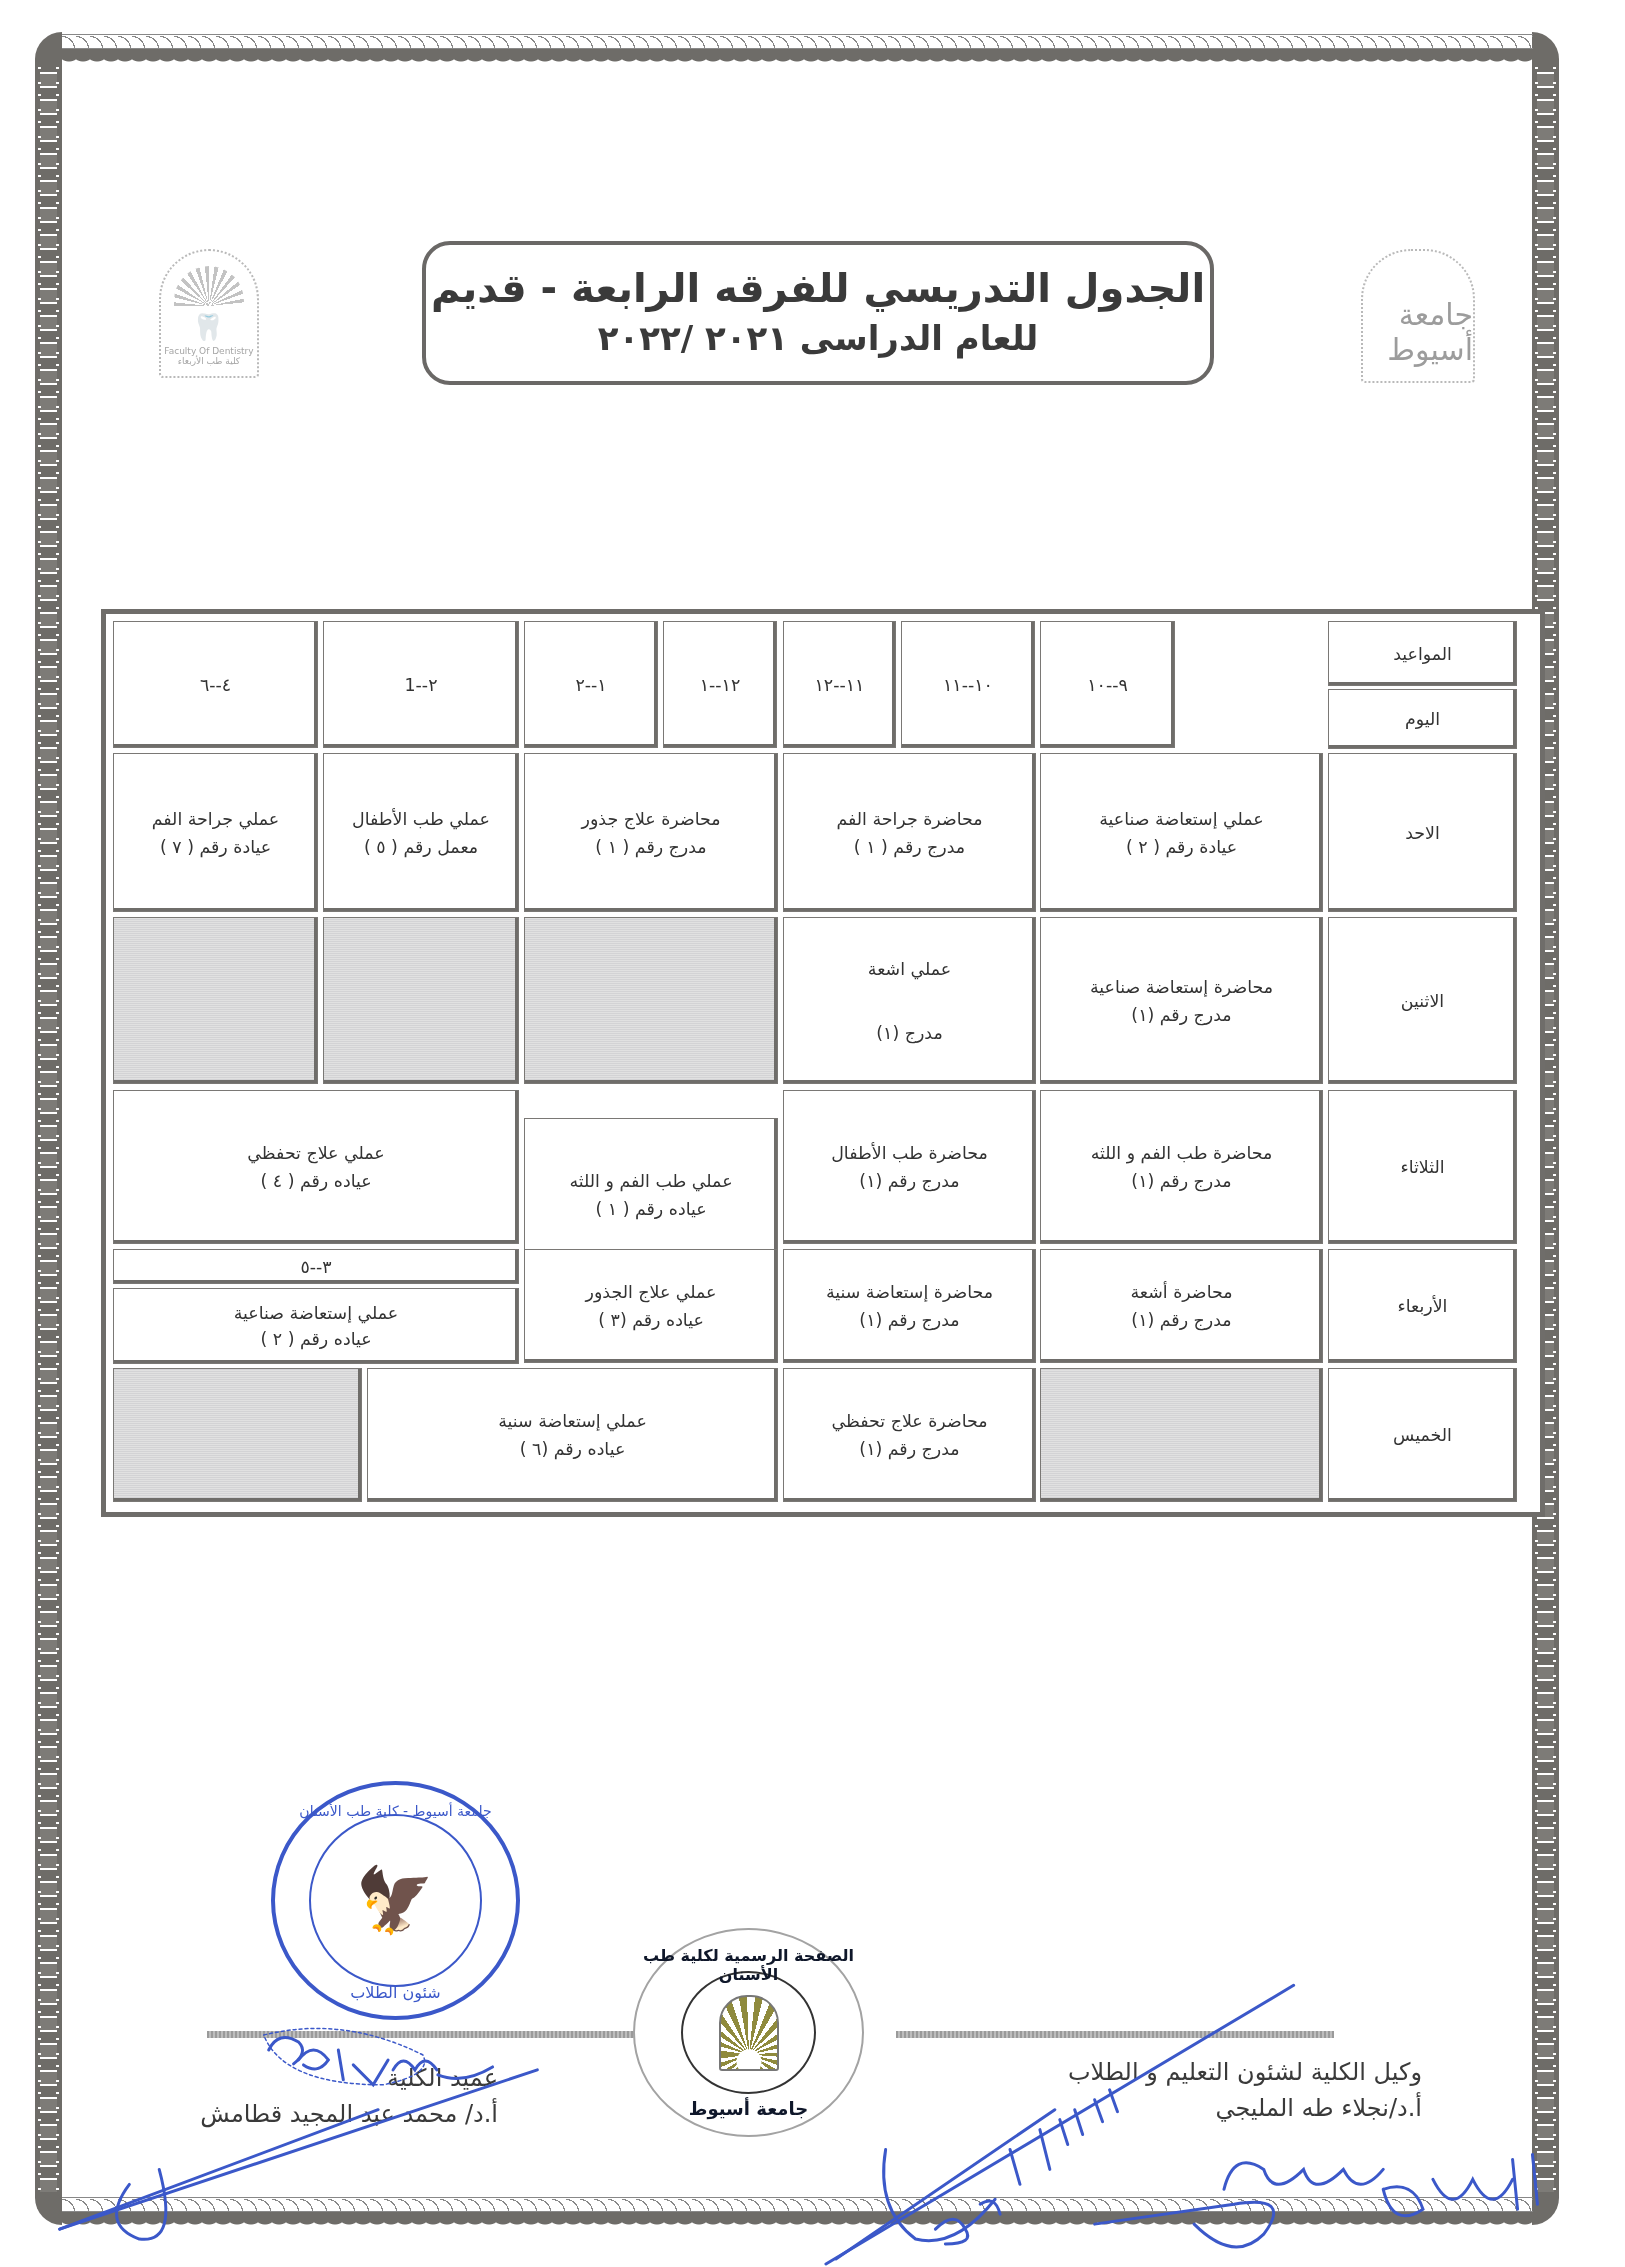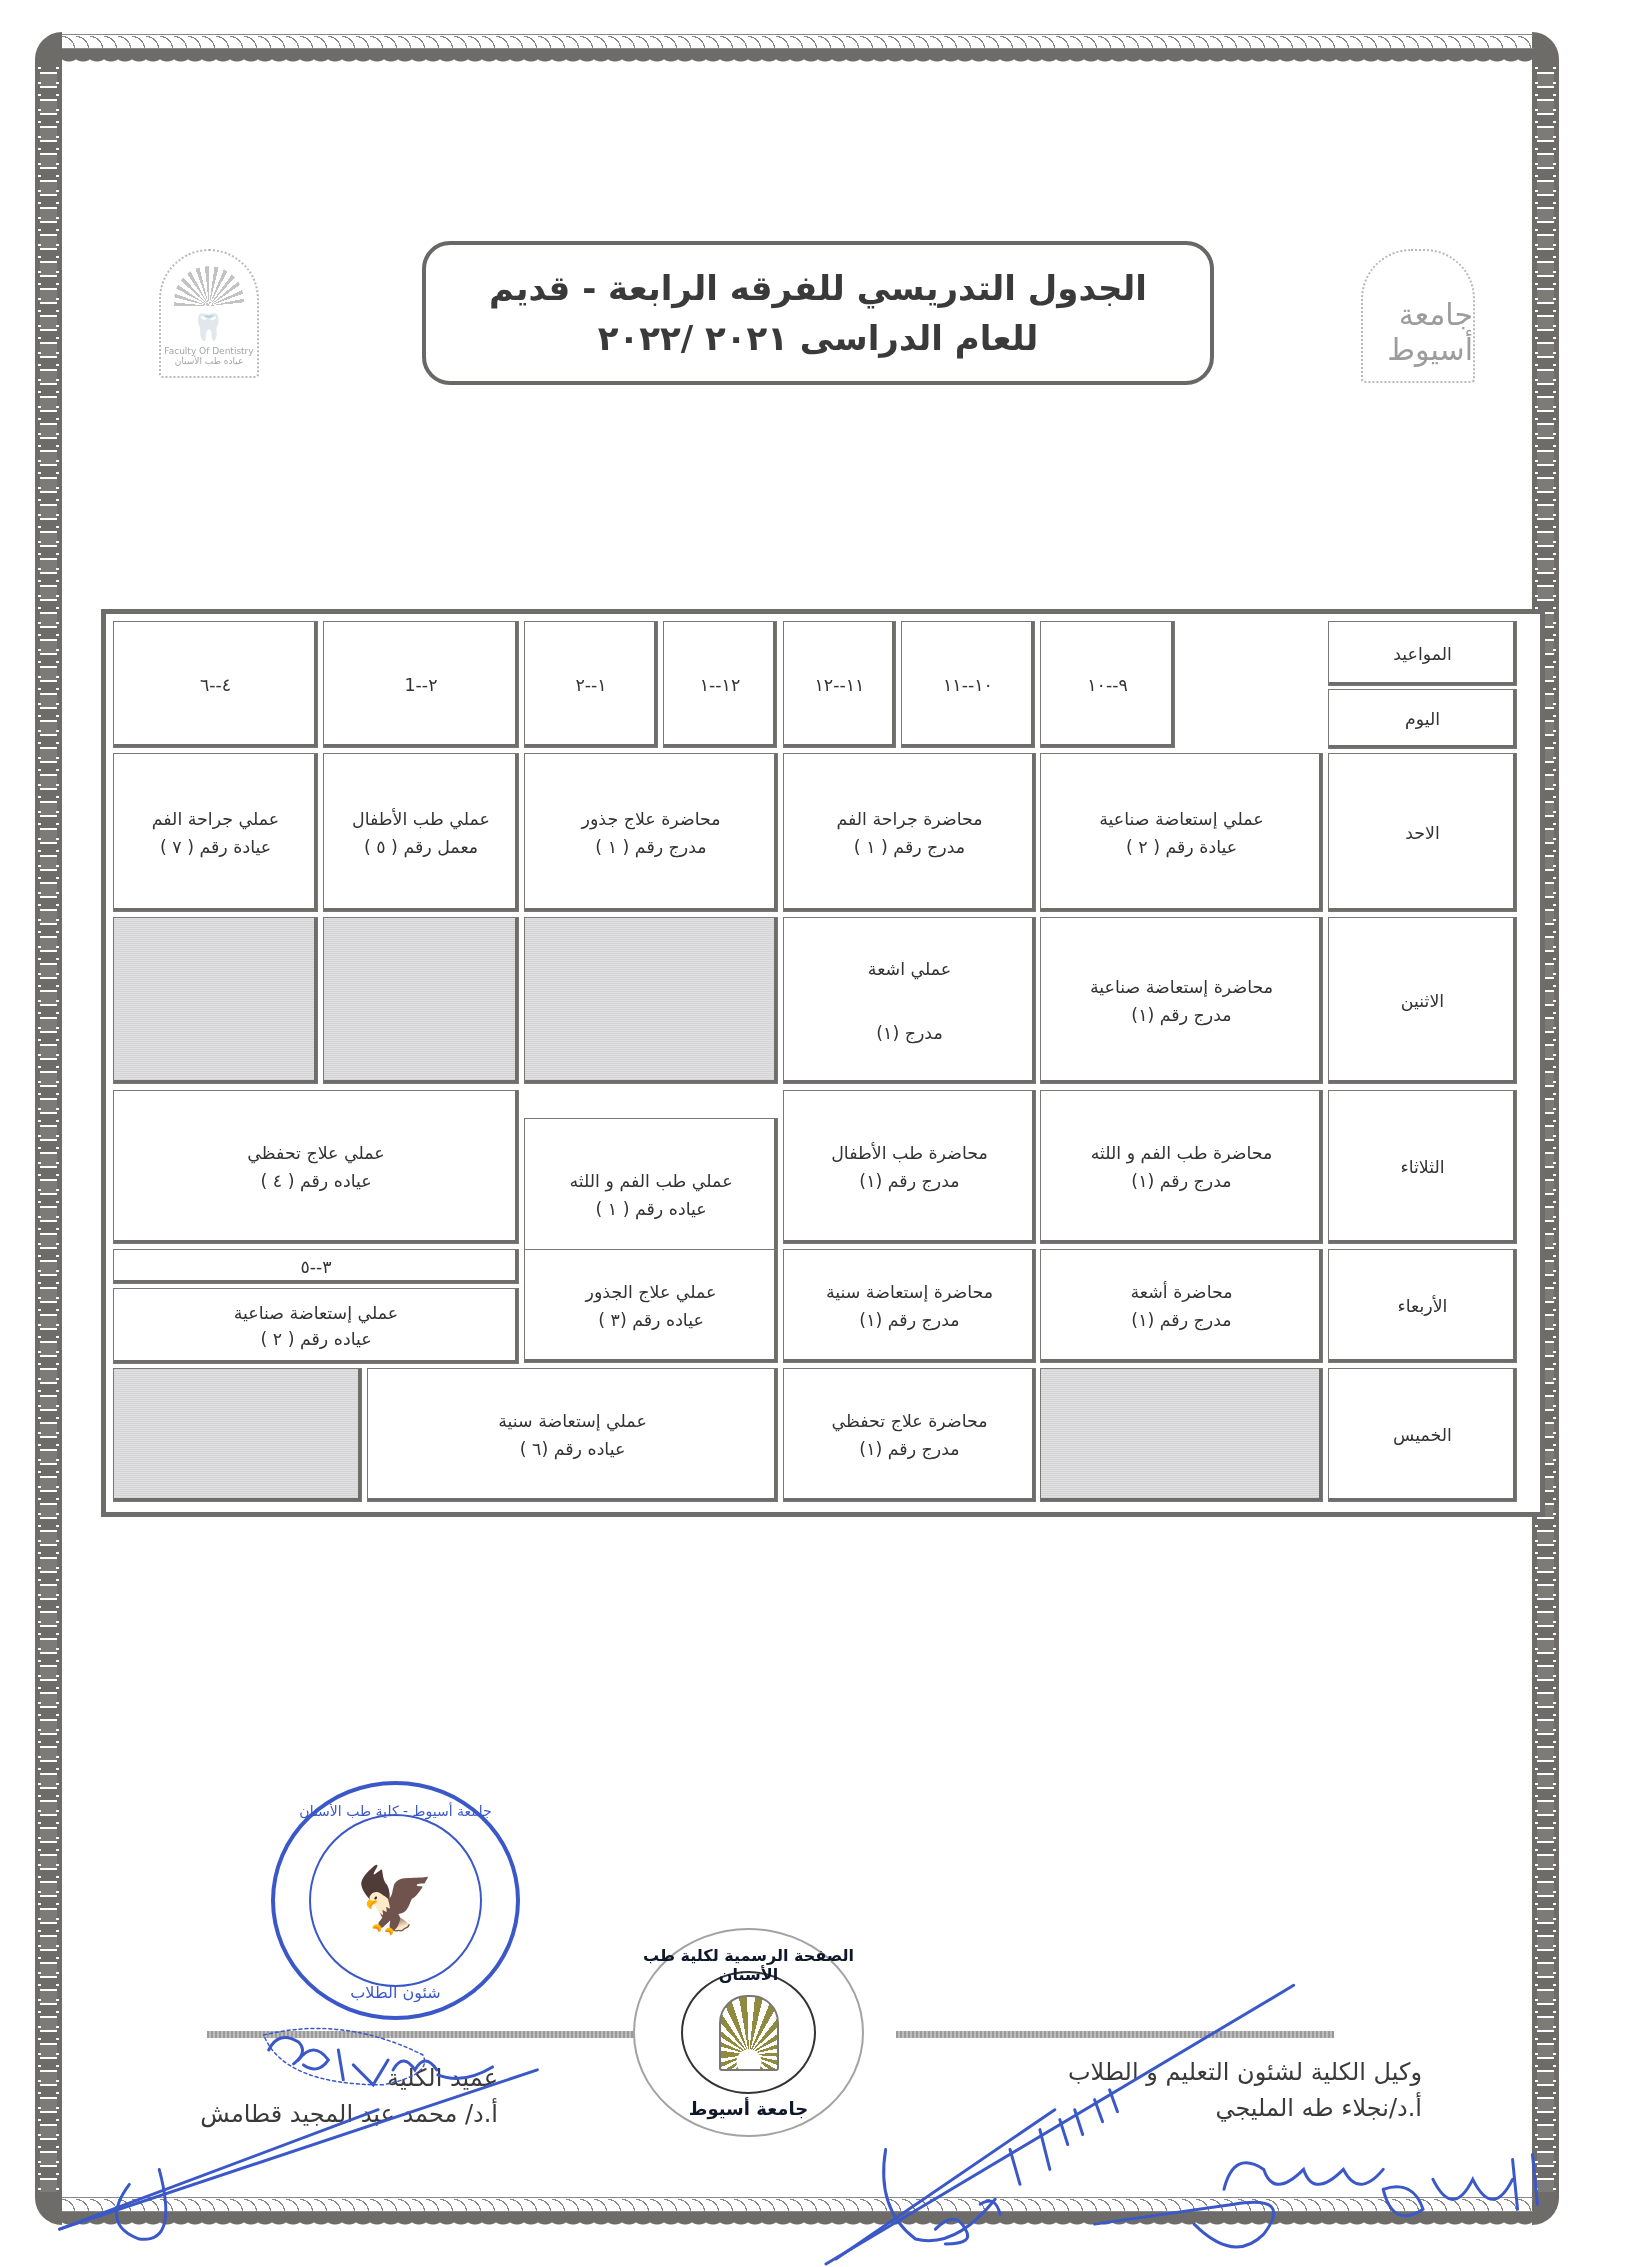--- a/index.html
+++ b/index.html
@@ -50,21 +50,21 @@
   .logo .rays { width:70px; height:40px; margin-bottom:8px;
      background: repeating-conic-gradient(from 270deg at 50% 100%, #c3c3c3 0 6deg, transparent 6deg 14deg);
      border-radius:40px 40px 0 0; }
   .logo .tooth { font-size:26px; color:#9d9d9d; line-height:1; margin-bottom:6px; }
   .logo .kufic { font-size:30px; color:#9c9c9c; letter-spacing:-2px; font-family:"DejaVu Sans",sans-serif; margin-bottom:4px; direction:rtl; }
 
   
   .title-box { position:absolute; left:422px; top:241px; width:792px; height:144px; box-sizing:border-box;
                border:4px solid #6a6866; border-radius:28px; display:flex; flex-direction:column;
                align-items:center; justify-content:center; direction:rtl; }
-  .title-box .t1 { font-size:34px; font-weight:bold; color:#3a3a3a; line-height:50px; }
+  .title-box .t1 { font-size:40px; font-weight:bold; color:#3a3a3a; line-height:50px; }
   .title-box .t2 { font-size:34px; font-weight:bold; color:#3a3a3a; line-height:50px; }
 
   
   .schedule { position:absolute; left:101px; top:609px; width:1444px; height:908px;
               border:5px solid #6f6d6a; box-sizing:border-box; background:#fff; }
   .cell { position:absolute; box-sizing:border-box; border:1px solid #7a7875;
           box-shadow: inset -3px -3px 0 #6f6d6a; background:#fff;
           display:flex; flex-direction:column; align-items:center; justify-content:center;
           text-align:center; direction:rtl; font-size:17.4px; line-height:28px; color:#333; }
   .cell.shaded { background:
@@ -115,21 +115,21 @@
   <div class="frame-bottom">
       <div class="arcs"></div>
       <div class="solid"></div>
     </div>
 </div>
 
 <div class="logo left">
   <div class="rays"></div>
   <div class="tooth">🦷</div>
   <div>Faculty Of Dentistry</div>
-  <div style="direction:rtl">عياده طب الأسنان</div>
+  <div style="direction:rtl">كلية طب الأربعاء</div>
 </div>
 <div class="logo right">
   <div class="kufic">جامعة أسيوط</div>
 </div>
 
 <div class="title-box">
   <div class="t1">الجدول التدريسي للفرقه الرابعة - قديم</div>
   <div class="t2">للعام الدراسى ٢٠٢١ /٢٠٢٢</div>
 </div>
 

